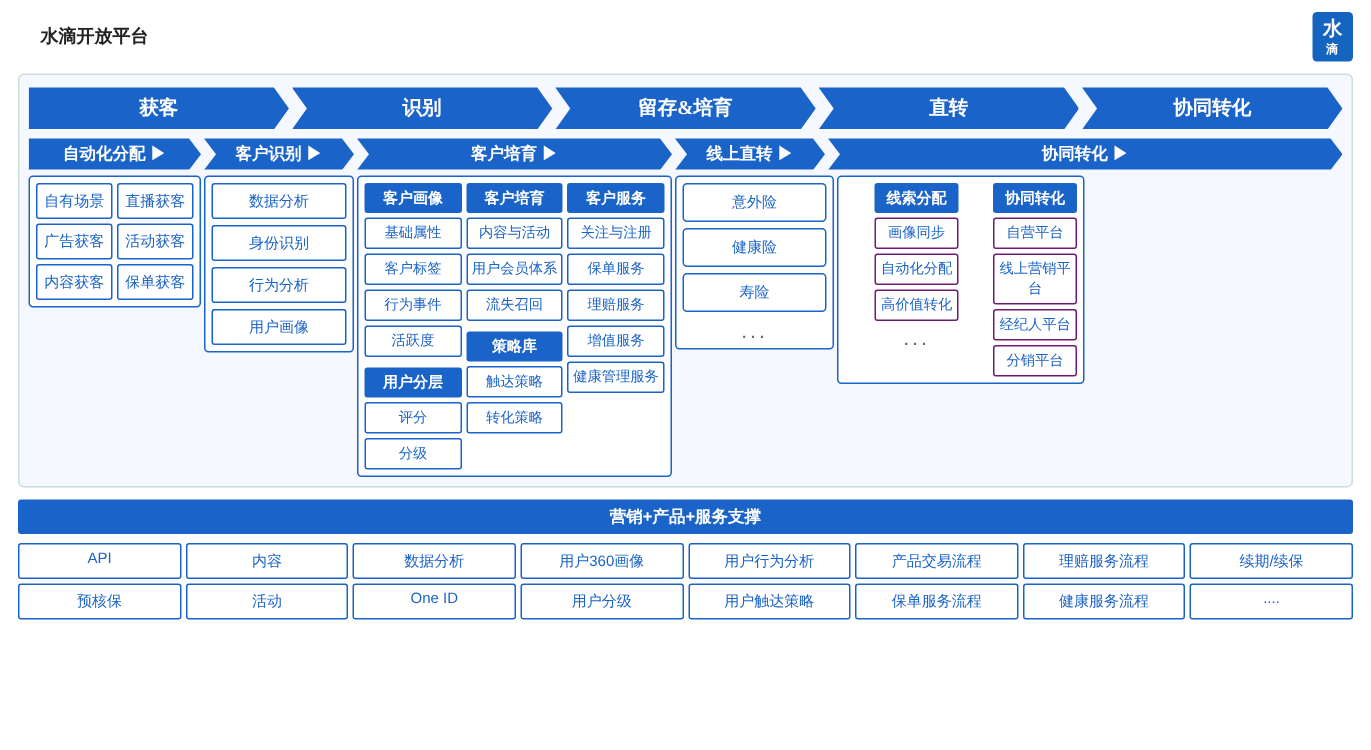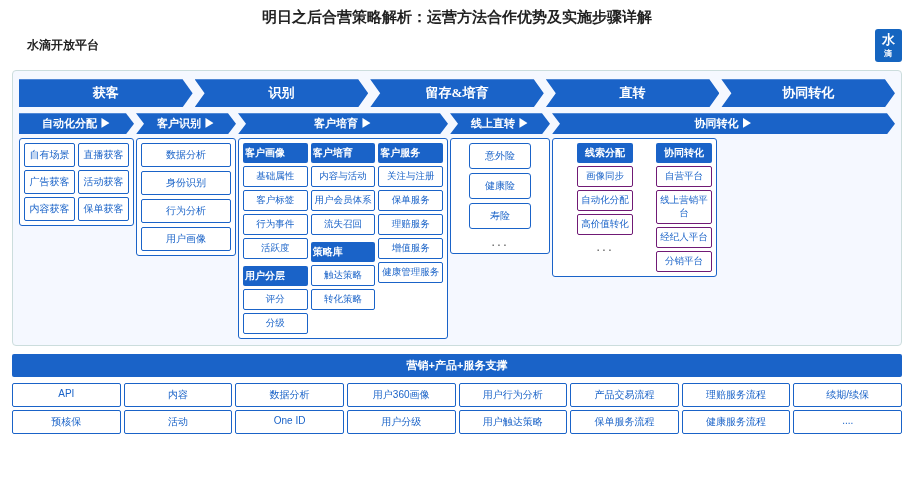--- a/index.html
+++ b/index.html
@@ -172,21 +172,21 @@
       flex: 1;
       display: flex;
       flex-direction: column;
       gap: 3px;
     }
     .liucun-header {
       background: #1a63c8;
       color: #fff;
       font-size: 10px;
       font-weight: bold;
-      text-align: left;
+      text-align: center;
       padding: 3px 2px;
       border-radius: 2px;
     }
     .liucun-item {
       border: 1px solid #1a63c8;
       border-radius: 2px;
       padding: 3px 2px;
       font-size: 9.5px;
       color: #1a63c8;
       text-align: center;
@@ -201,21 +201,21 @@
       align-items: center;
     }
     .zhizhuan-item {
       border: 1px solid #1a63c8;
       border-radius: 3px;
       padding: 5px 10px;
       font-size: 10px;
       color: #1a63c8;
       text-align: center;
       background: #fff;
-      width: 62px;
+      width: 96px;
     }
     .ellipsis-row {
       font-size: 14px;
       color: #666;
       text-align: center;
       letter-spacing: 2px;
     }
 
     
     .xietong-inner {
@@ -274,21 +274,20 @@
       color: #1a63c8;
       text-align: center;
       background: #fff;
     }
   </style>
 </head>
 <body>
 
 <div class="page-container">
 
-  <div class="header-title">明日之后合营策略解析：运营方法合作优势及实施步骤详解</div>
   <div class="brand-row">
     <div class="brand-name">水滴开放平台</div>
     <div class="logo-box">
       <div class="logo-top">水</div>
       <div class="logo-bottom">滴</div>
     </div>
   </div>
 
   <div class="flow-diagram">
 

